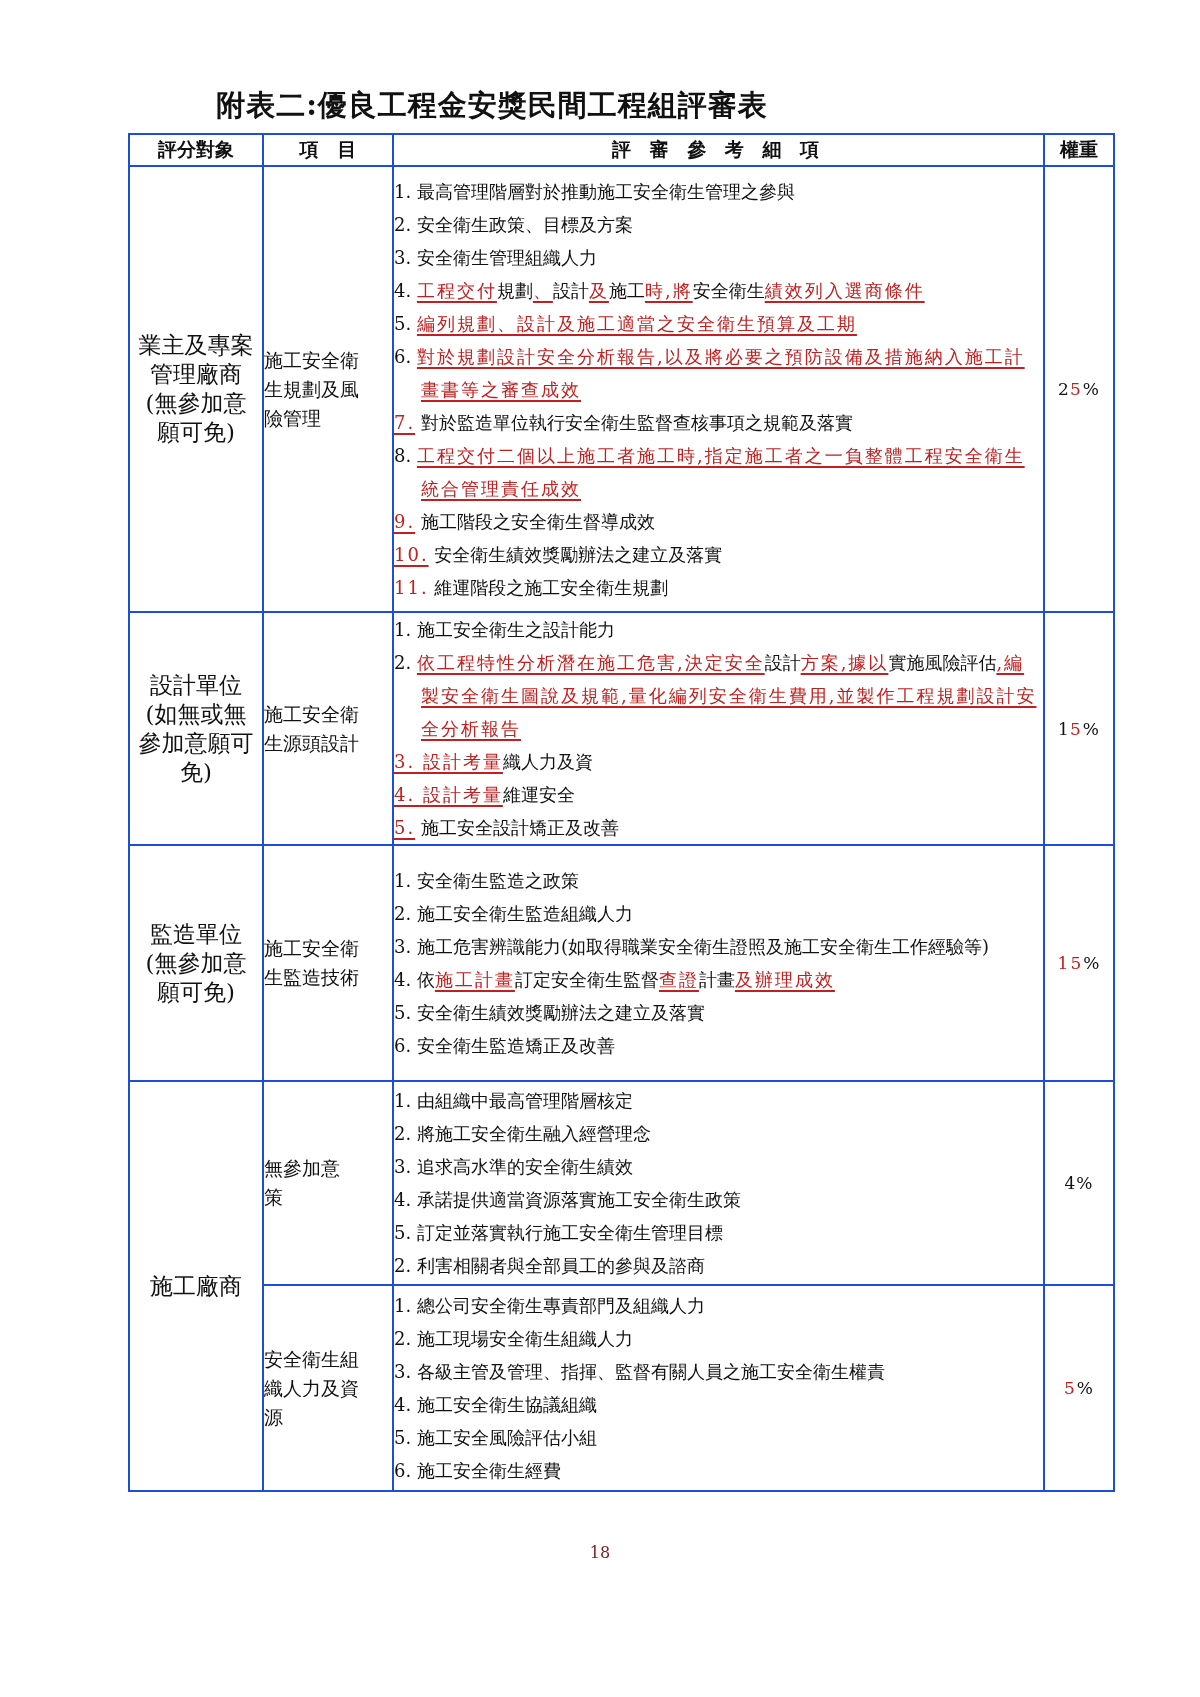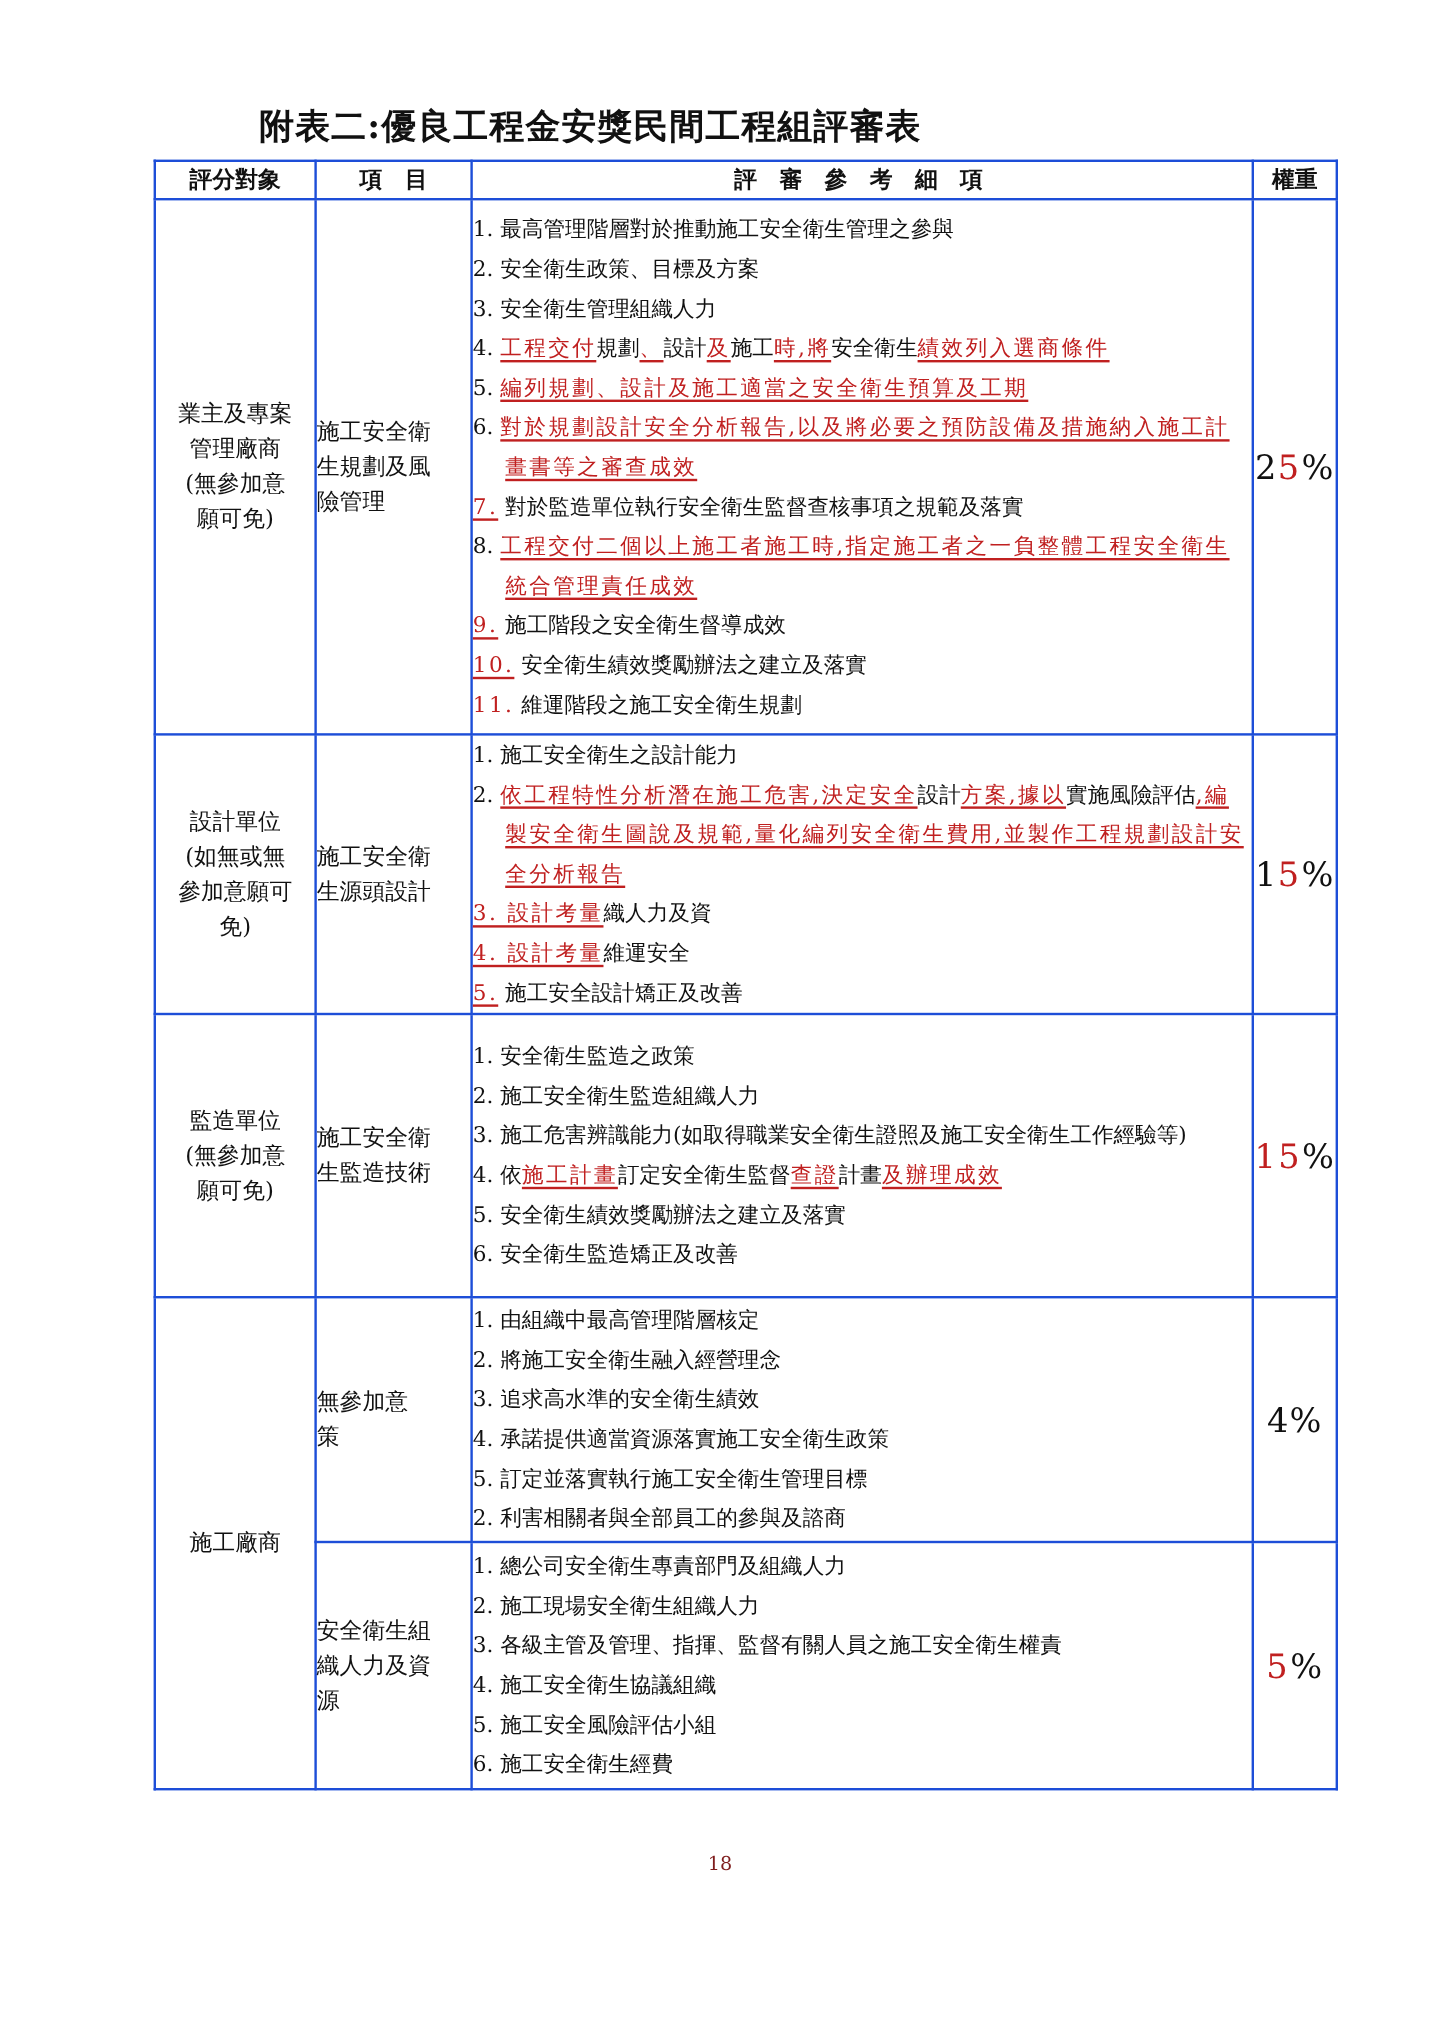--- a/index.html
+++ b/index.html
@@ -14,32 +14,32 @@
   table.review{
     position:absolute;left:128px;top:133px;width:985px;
     border-collapse:collapse;table-layout:fixed;
   }
   table.review th,table.review td{
     border:2px solid #1d4ed8;padding:0;vertical-align:middle;
   }
   th{font-size:19px;font-weight:700;height:30px;text-align:center;}
   th.details-h{letter-spacing:6px;}
   td.target-cell{
-    text-align:center;font-size:19px;line-height:29px;white-space:pre-line;
+    text-align:center;font-size:23px;line-height:29px;white-space:pre-line;
   }
   td.item-cell{
     font-size:19px;line-height:29px;white-space:pre-line;
     padding:0 2px 0 6px;text-align:left;
   }
   td.details-cell{
     vertical-align:top;font-size:18px;line-height:33px;
     padding:5px 34px 2px 5px;
   }
   .detail-line{padding-left:27px;text-indent:-27px;}
-  td.weight-cell{text-align:center;font-size:28px;letter-spacing:1px;}
+  td.weight-cell{text-align:center;font-size:17px;letter-spacing:1px;}
   .seg{white-space:pre-wrap;}
   .seg.red{color:var(--accent-red,#c02020);letter-spacing:2px;}
   .seg.ul{text-decoration:underline;text-underline-offset:4px;text-decoration-thickness:1.5px;}
   tr.r1{height:446px;}
   tr.r2{height:228px;}
   tr.r3{height:236px;}
   tr.r4a{height:204px;}
   tr.r4b{height:206px;}
   .page-num{
     position:absolute;top:1543px;left:0;width:1200px;text-align:center;

